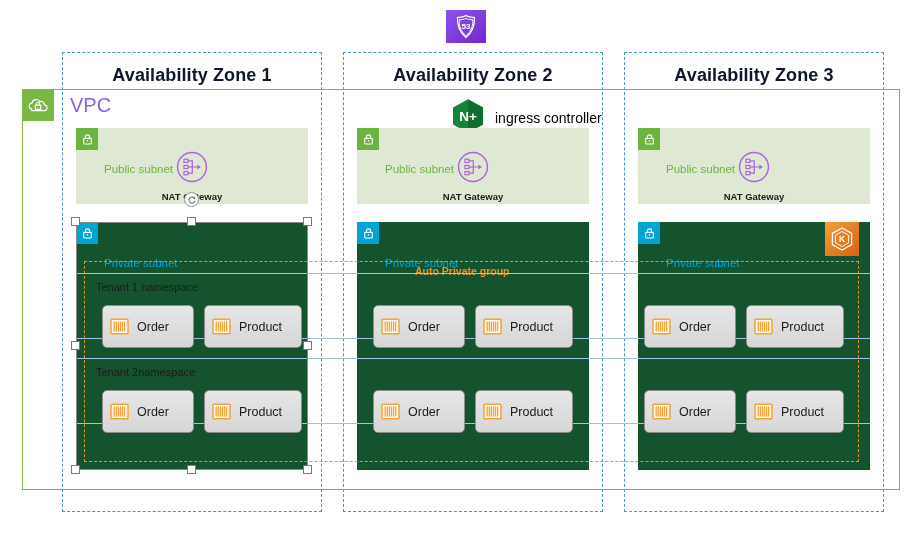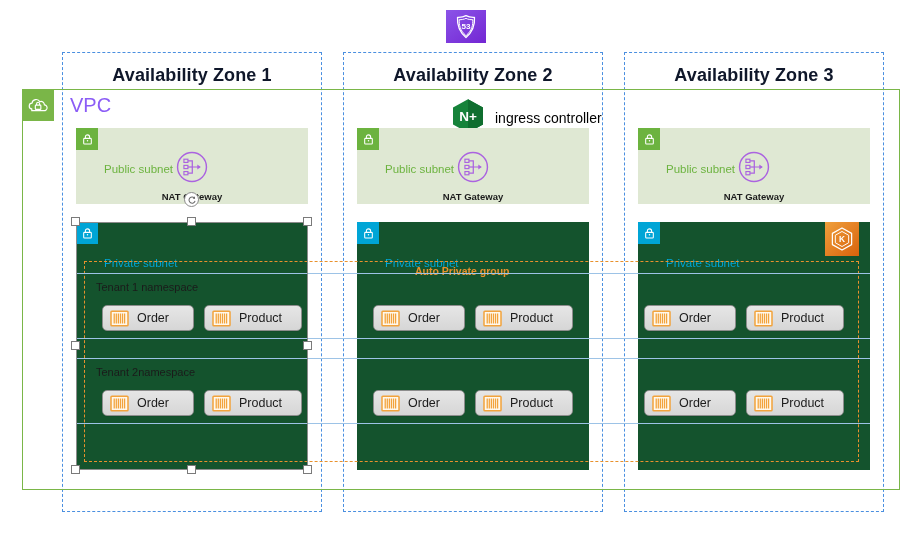--- a/index.html
+++ b/index.html
@@ -38,21 +38,21 @@
   
   .asg{position:absolute;border:1.5px dashed #e8912d;box-sizing:border-box;background:transparent;}
   .asg-label{position:absolute;font-size:10.5px;color:#e8912d;font-weight:700;}
 
   
   .ns-band{position:absolute;box-sizing:border-box;
            border-top:1.1px solid #9dc3e6;border-bottom:1.1px solid #9dc3e6;}
   .ns-title{position:absolute;font-size:11px;color:#1b1b1b;}
 
   
-  .pod{position:absolute;height:26px;box-sizing:border-box;
+  .pod{position:absolute;height:43px;box-sizing:border-box;
        border:1px solid #8d8d8d;border-radius:5px;
        background:linear-gradient(#e6e6e6,#d6d6d6);
        display:flex;align-items:center;padding-left:7px;gap:8px;
        box-shadow:0 1px 0 rgba(0,0,0,.06);}
   .pod-name{font-size:12.5px;color:#1b1b1b;}
 
   
   .r53{position:absolute;width:40px;height:33px;
        background:linear-gradient(145deg,#8b54e8,#7326d3);
        display:flex;align-items:center;justify-content:center;}

